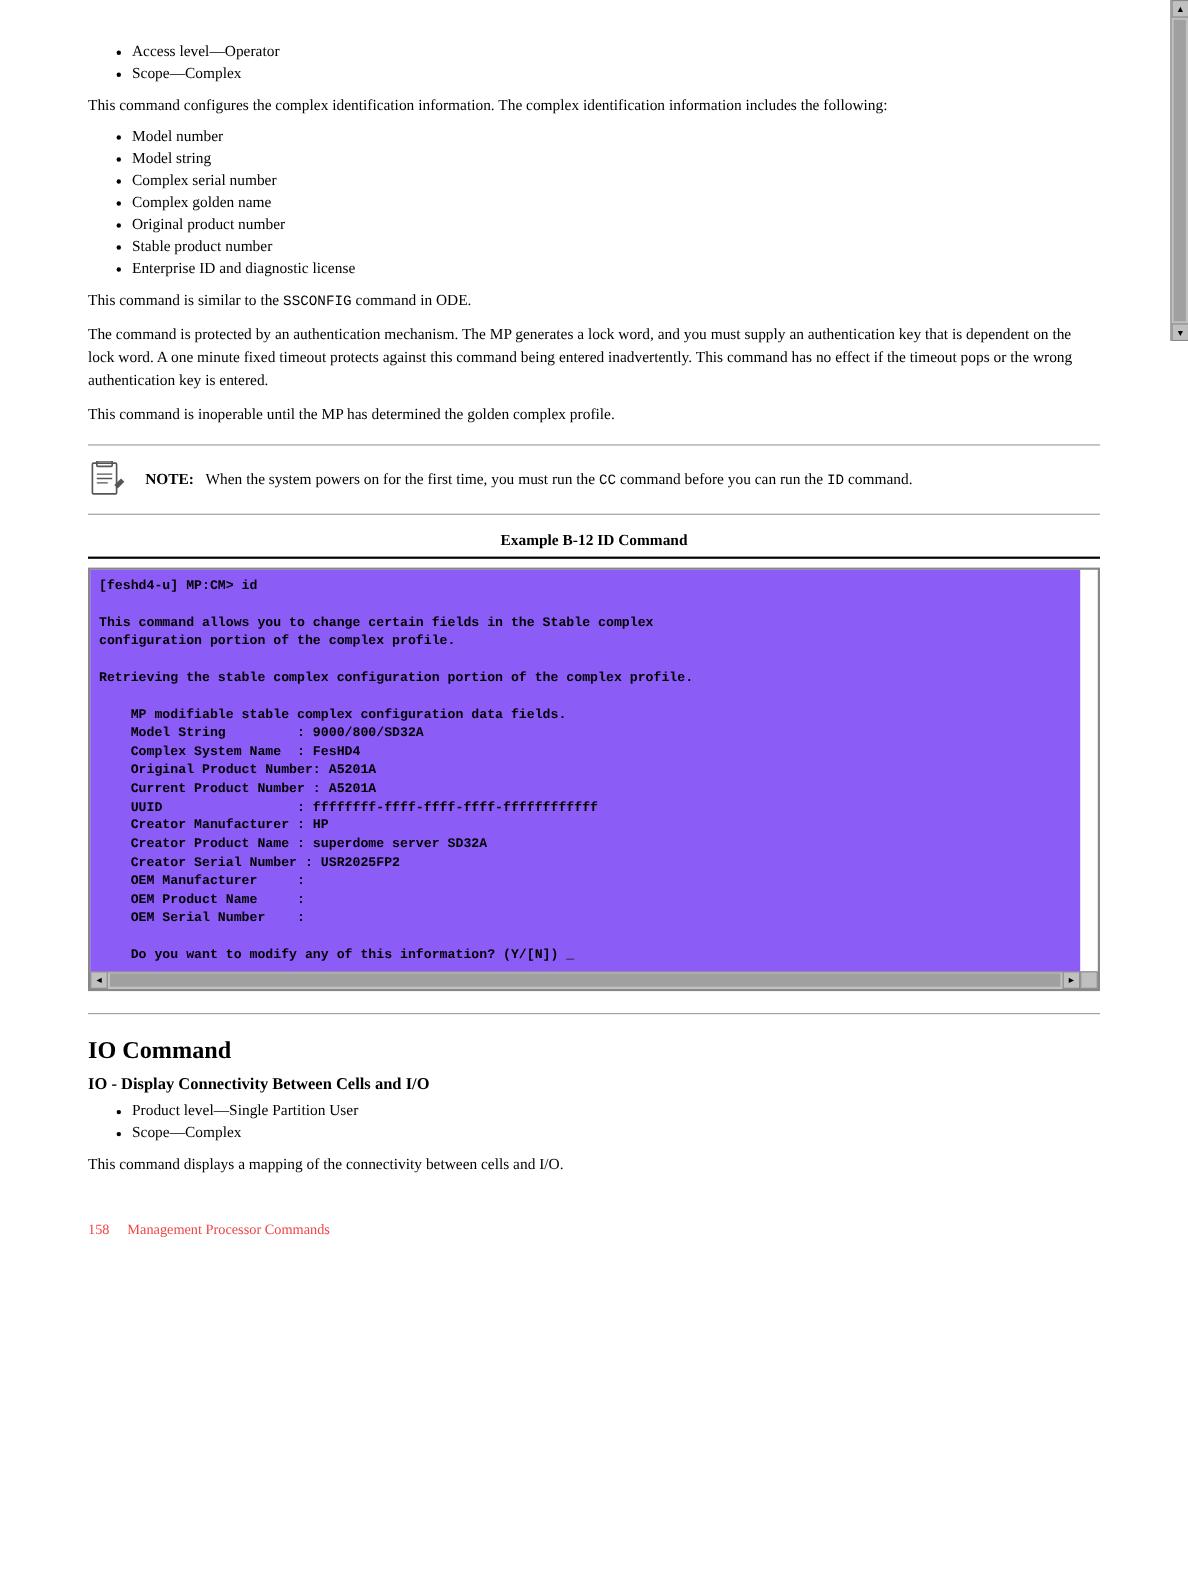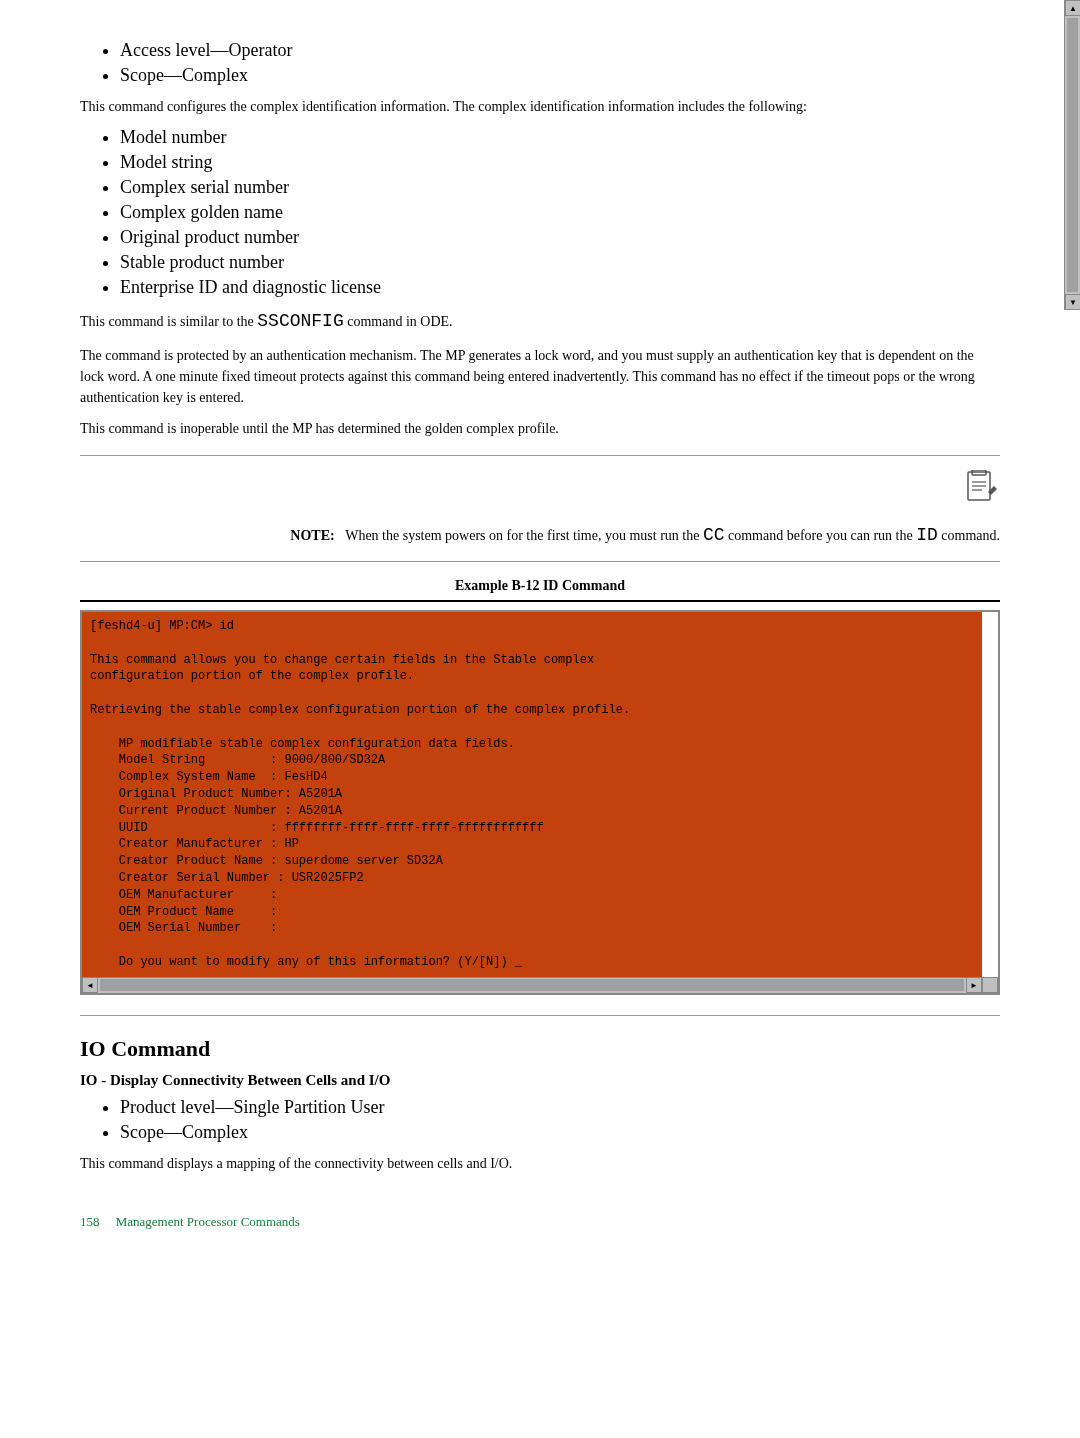--- a/index.html
+++ b/index.html
@@ -19,38 +19,37 @@
     }
 
     .bullet-list {
       list-style: disc;
       margin-left: 40px;
       margin-bottom: 10px;
     }
 
     .bullet-list li {
       margin-bottom: 4px;
-      font-size: 18px;
+      font-size: 14px;
     }
 
     p {
       margin-bottom: 10px;
       font-size: 14px;
       line-height: 1.5;
     }
 
     .note-box {
       display: flex;
-      align-items: flex-end;
+      align-items: center;
       border-top: 1px solid #999;
       border-bottom: 1px solid #999;
       padding: 12px 0;
       margin: 16px 0;
       gap: 16px;
-      flex-direction: column;
     }
 
     .note-icon {
       width: 36px;
       height: 36px;
       flex-shrink: 0;
       margin-top: 2px;
     }
 
     .note-content {
@@ -58,21 +57,21 @@
       line-height: 1.5;
     }
 
     .note-label {
       font-weight: bold;
       font-size: 14px;
     }
 
     code, .monospace {
       font-family: "Courier New", Courier, monospace;
-      font-size: 18px;
+      font-size: 13px;
     }
 
     .example-title {
       text-align: center;
       font-weight: bold;
       font-size: 14px;
       margin: 16px 0 8px 0;
       border-bottom: 2px solid #000;
       padding-bottom: 6px;
       font-family: Liberation Serif, serif;
@@ -105,27 +104,28 @@
       background: #c0c0c0;
       border: 1px solid #666;
       font-size: 10px;
       text-align: center;
       line-height: 12px;
       cursor: pointer;
       color: #000;
     }
 
     .terminal-body {
-      background: #c2410c;
+      background: #8b5cf6;
       font-family: "Courier New", Courier, monospace;
       font-size: 12px;
       padding: 6px 8px;
       min-height: 300px;
       position: relative;
       overflow: hidden;
+      font-weight: bold;
     }
 
     .terminal-body pre {
       font-family: "Courier New", Courier, monospace;
       font-size: 12px;
       white-space: pre;
       line-height: 1.4;
     }
 
     .terminal-scrollbar-v {
@@ -203,21 +203,21 @@
 
     .divider {
       border: none;
       border-top: 1px solid #999;
       margin: 16px 0;
     }
 
     .footer {
       margin-top: 40px;
       font-size: 13px;
-      color: #15803d;
+      color: #ef4444;
     }
 
     .terminal-content-area {
       margin-right: 16px;
     }
   </style>
 </head>
 <body>
 
 <ul class="bullet-list">

